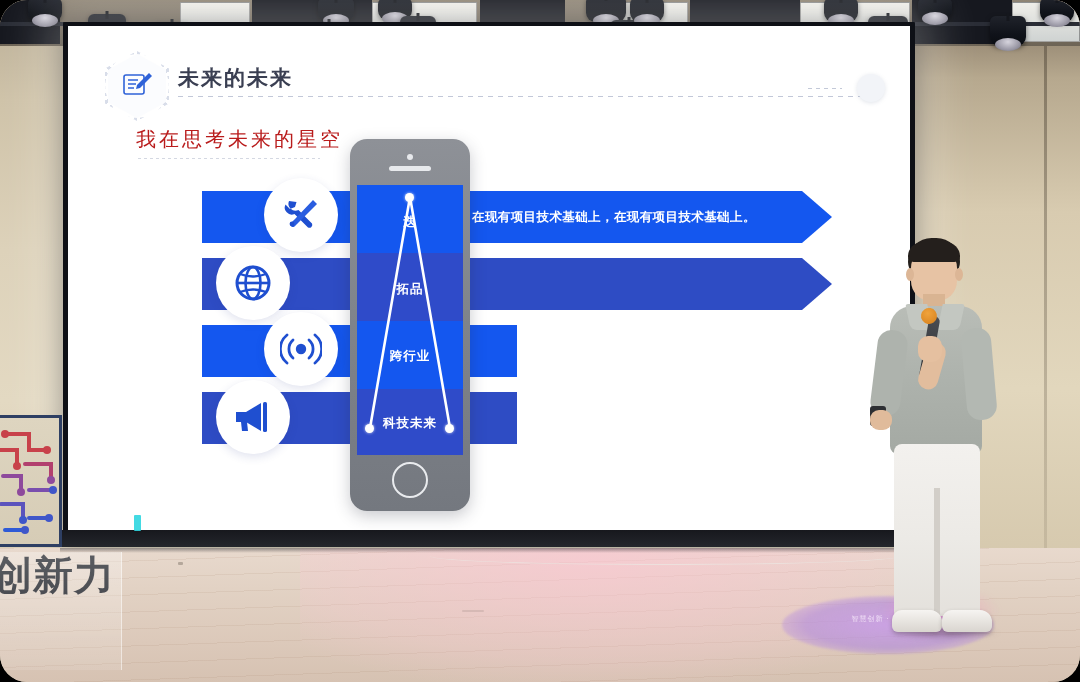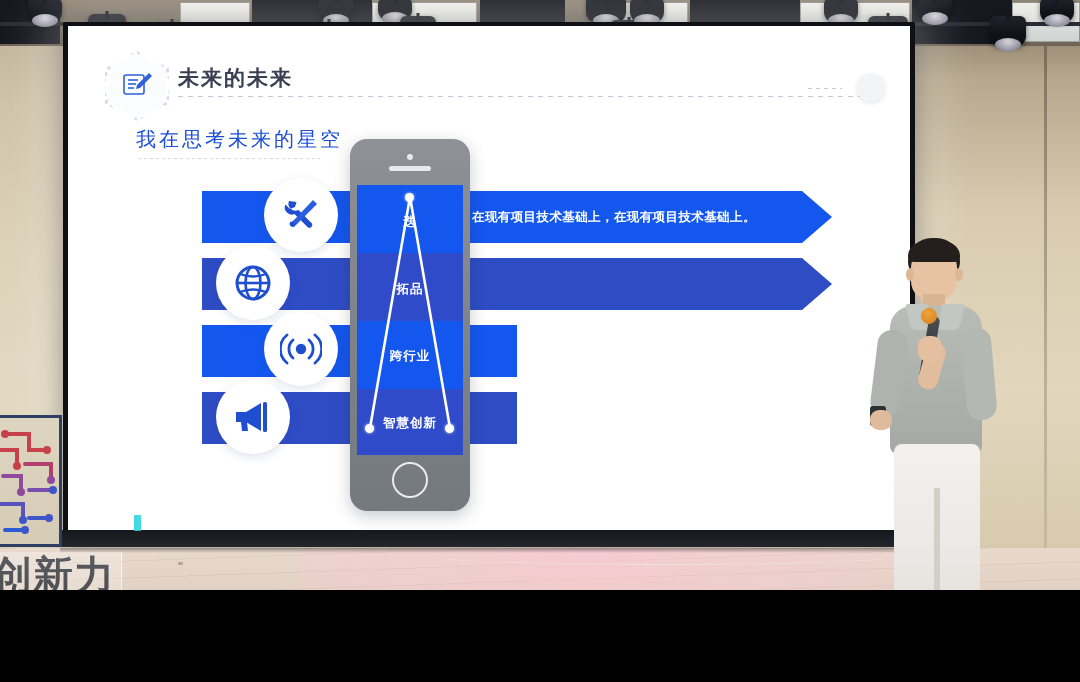--- a/index.html
+++ b/index.html
@@ -1,21 +1,22 @@
 <!DOCTYPE html>
 <html><head>
 <meta charset="utf-8">
 <style>
   html,body{margin:0;padding:0;background:#000;}
   *{box-sizing:border-box;}
   body{font-family:"Liberation Sans","DejaVu Sans",sans-serif;}
 
   #stage{
-    position:relative;width:1080px;height:590px;overflow:hidden;
+    position:relative;width:1080px;height:682px;overflow:hidden;
     background:#cbbfa8;
+    border-radius:27px;
   }
 
   
   .wall{
     position:absolute;left:0;top:0;width:1080px;height:556px;
     background:linear-gradient(180deg,#b9ad96 0%,#cfc3a9 18%,#ddd2ba 45%,#e3d9c2 72%,#d9cdb4 100%);
   }
   .wall-right{
     position:absolute;left:905px;top:0;width:175px;height:556px;
     background:linear-gradient(180deg,#7b6d5c 0%,#b6a88e 14%,#d8cbb0 38%,#e2d7bd 70%,#d6c9ae 100%);
@@ -107,21 +108,21 @@
     white-space:nowrap;
   }
   .title-rule{
     position:absolute;left:110px;top:70px;width:700px;height:1px;
     background:repeating-linear-gradient(90deg,#b7bed2 0 5px,transparent 5px 10px);
     opacity:.85;
   }
 
   .subtitle{
     position:absolute;left:68px;top:100px;
-    font-size:20px;font-weight:400;color:#1d4ed8;letter-spacing:3px;
+    font-size:20px;font-weight:400;color:#b91c1c;letter-spacing:3px;
     white-space:nowrap;
   }
   .subtitle-rule{
     position:absolute;left:70px;top:132px;width:182px;height:1px;
     background:repeating-linear-gradient(90deg,#d4d8e2 0 3px,transparent 3px 6px);
   }
   .deco-circle{
     position:absolute;left:789px;top:48px;width:28px;height:28px;border-radius:50%;
     background:#f2f4f8;box-shadow:0 1px 4px rgba(120,130,160,.22);
   }
@@ -491,21 +492,21 @@
             <line x1="53" y1="12" x2="93" y2="243" stroke="#ffffff" stroke-width="2.6" stroke-linecap="round"></line>
           </svg>
 
           <div class="tri-dot" style="left:48px;top:8px;"></div>
           <div class="tri-dot" style="left:8px;top:239px;"></div>
           <div class="tri-dot" style="left:88px;top:239px;"></div>
 
           <div class="vlabel" style="top:29px;">迭</div>
           <div class="vlabel" style="top:96px;">拓品</div>
           <div class="vlabel" style="top:163px;">跨行业</div>
-          <div class="vlabel" style="top:230px;">智慧创新</div>
+          <div class="vlabel" style="top:230px;">科技未来</div>
         </div>
         <div class="home"></div>
       </div>
 
       <div class="bubble" style="left:196px;top:152px;">
         <svg width="40" height="40" viewBox="0 0 40 40" aria-hidden="true">
           <path d="M8 6 a7 7 0 0 0 9.5 9 L31 28.5 a3 3 0 0 1-4 4 L13.5 19 A7 7 0 0 1 4.5 9.5 L9 14 L14 12 L15.5 7 Z" fill="#1f4fd0"></path>
           <path d="M32 5 L36 9 L18 27 L13.5 31.5 a2.6 2.6 0 0 1-3.6-3.6 L14 24 Z" fill="#2a5de0"></path>
           <circle cx="11" cy="29" r="2.4" fill="#1f4fd0"></circle>
         </svg>

